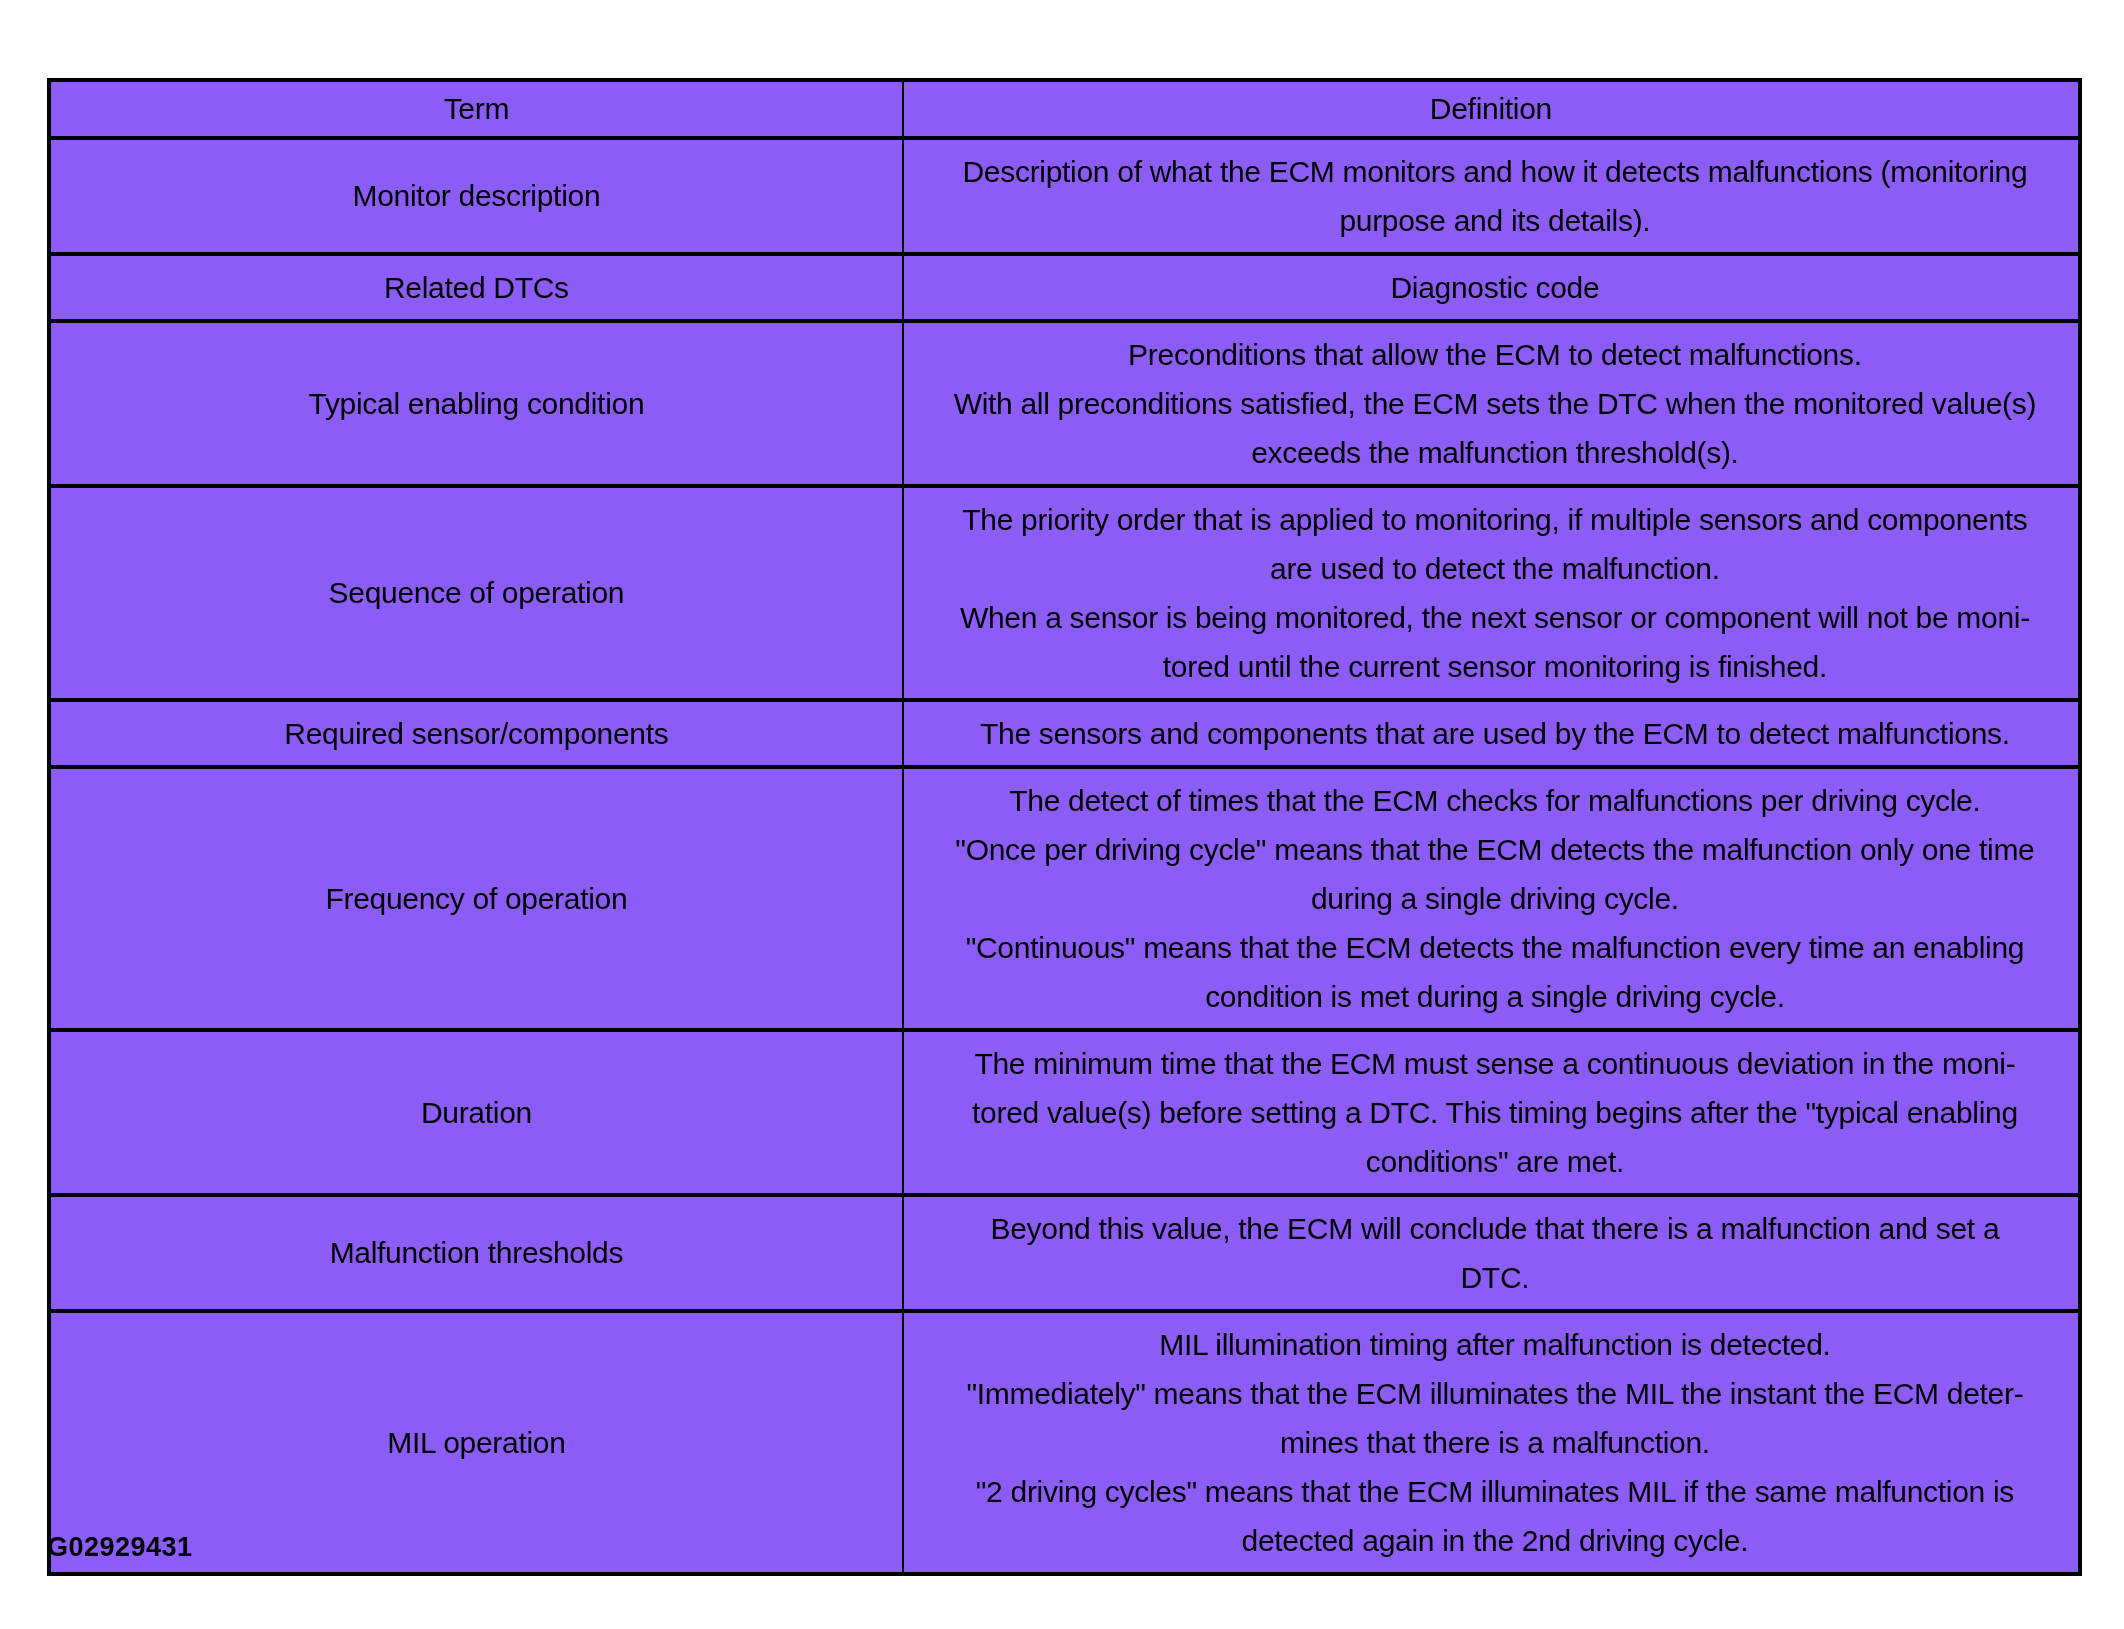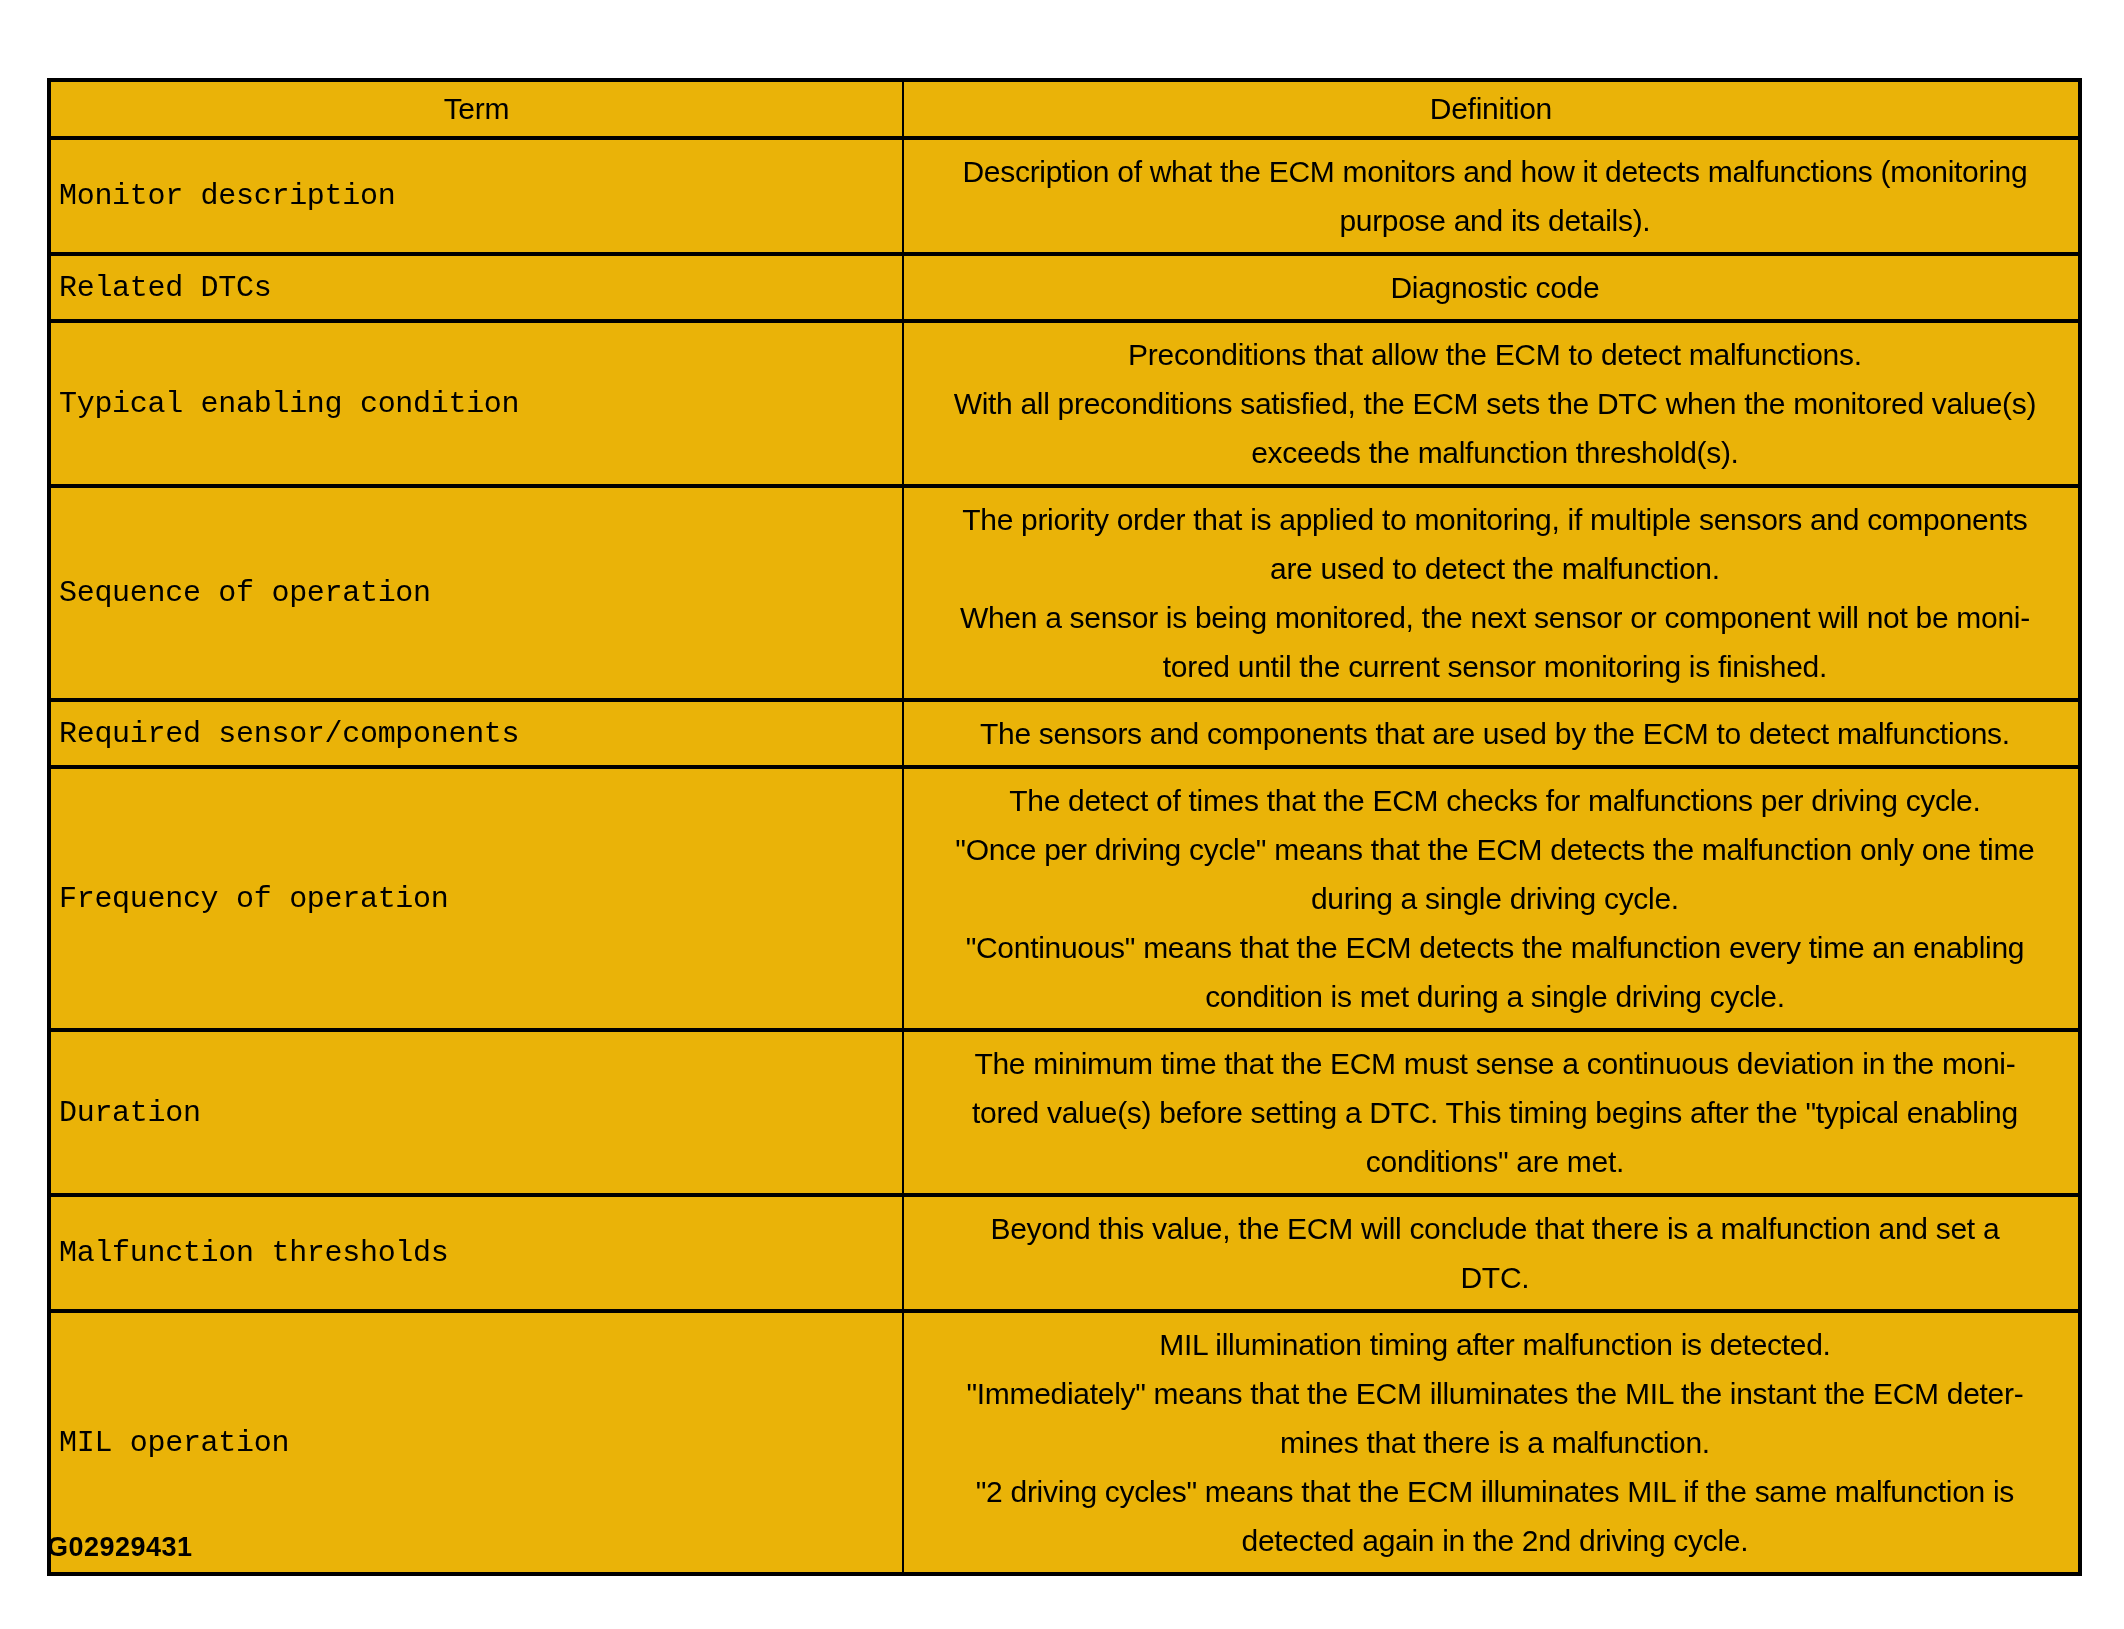--- a/index.html
+++ b/index.html
@@ -23,38 +23,38 @@
     border-collapse: collapse;
     table-layout: fixed;
     border: 4px solid #000000;
   }
   .def-table th,
   .def-table td {
     border-top: 4px solid #000000;
     border-bottom: 4px solid #000000;
     border-left: 2px solid #000000;
     border-right: 2px solid #000000;
-    background: #eab308;
+    background: #8b5cf6;
   }
   .def-table th {
     font-weight: normal;
     font-size: 30px;
     letter-spacing: -0.3px;
     height: 52px;
     text-align: center;
     vertical-align: middle;
   }
   .term-col-header { width: 42%; }
   .def-col-header  { width: 58%; }
   .term-cell {
+    text-align: center;
     vertical-align: middle;
     font-size: 30px;
     letter-spacing: -0.3px;
     padding: 6px 8px;
-    font-family: Liberation Mono, monospace;
   }
   .def-cell {
     vertical-align: middle;
     font-size: 30px;
     letter-spacing: -0.3px;
     padding: 7px 10px 7px 18px;
   }
   .def-line {
     line-height: 49px;
     white-space: nowrap;

